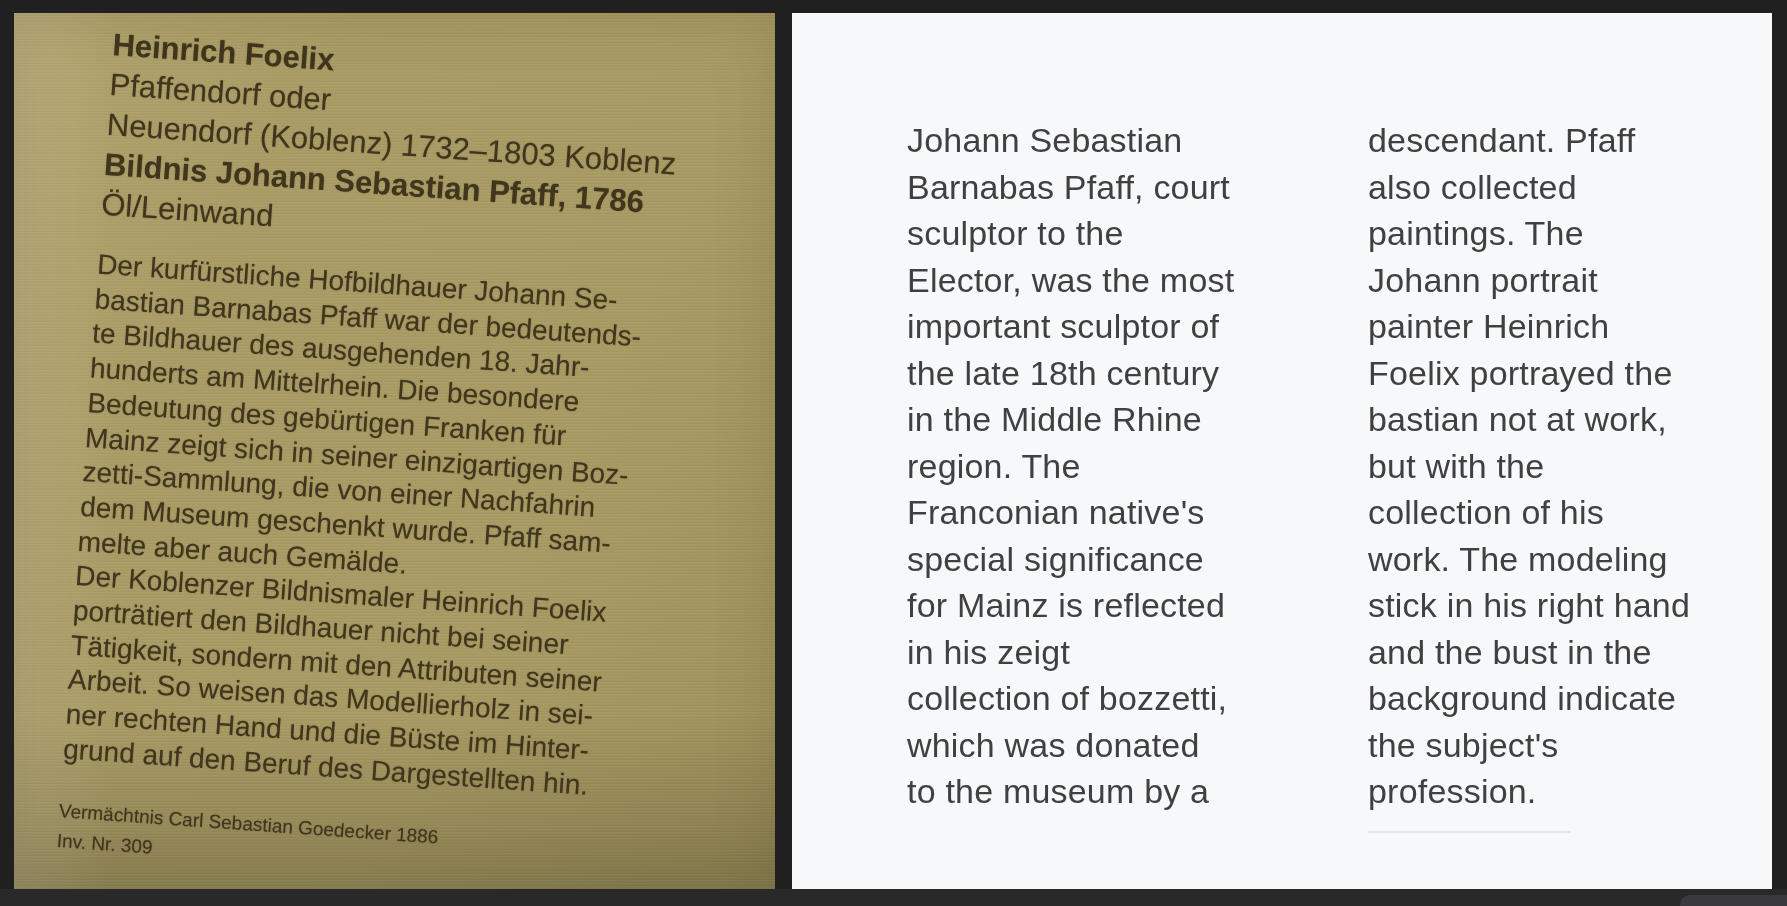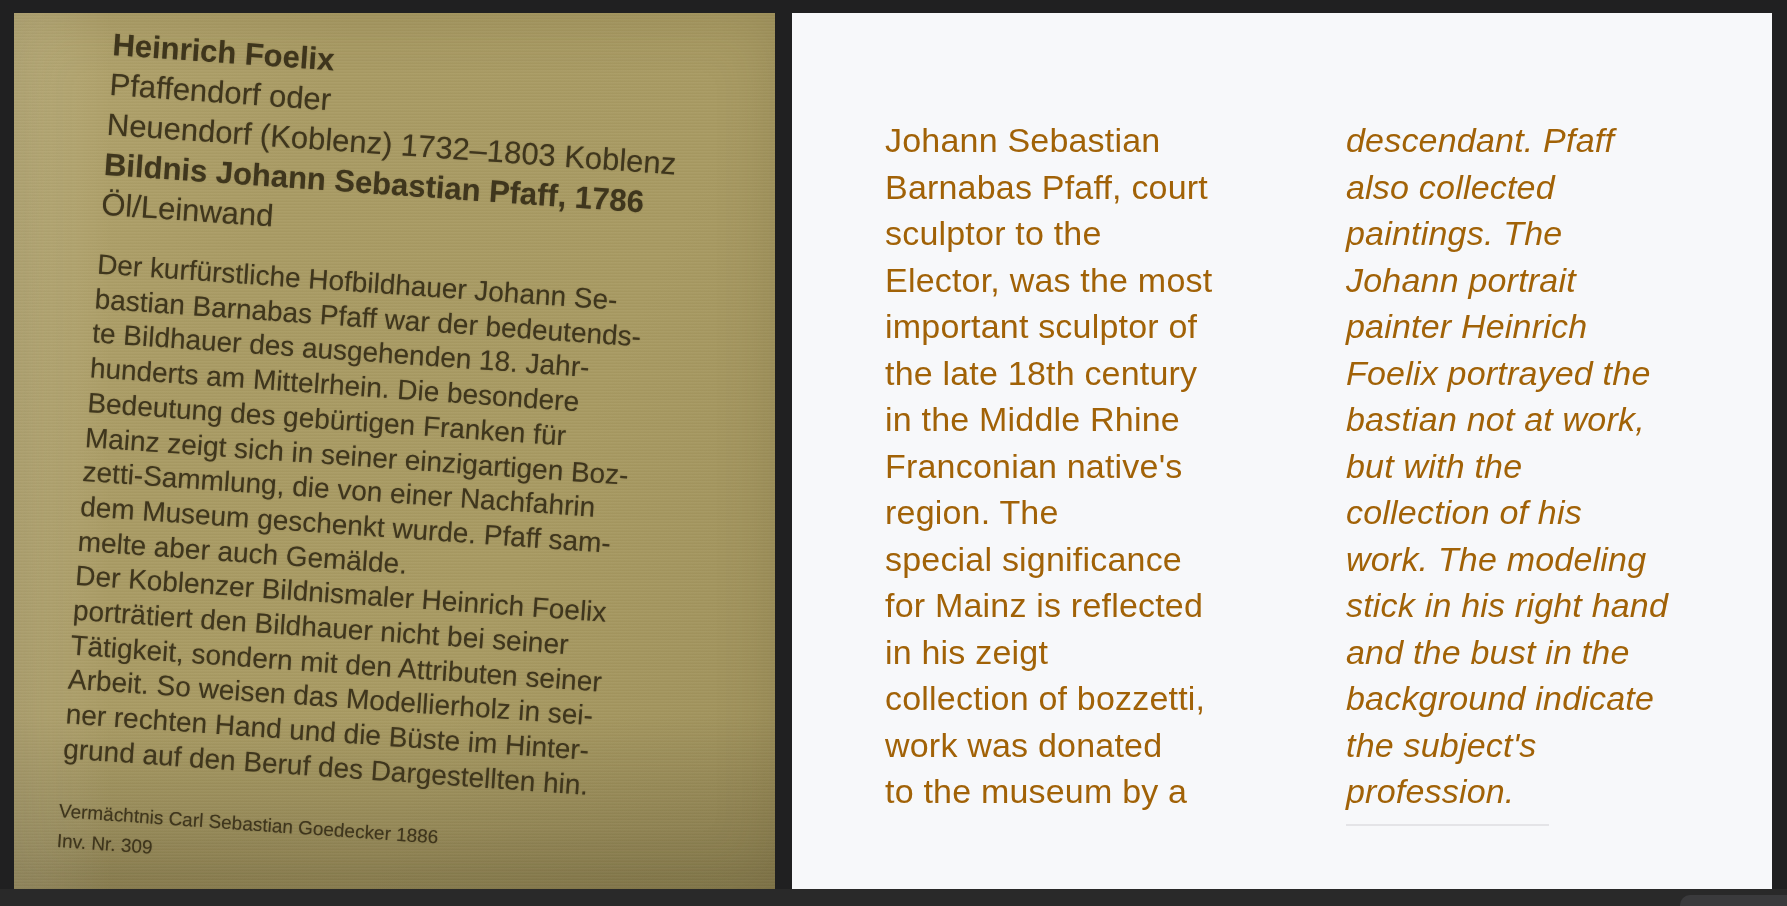--- a/index.html
+++ b/index.html
@@ -38,28 +38,29 @@
   .body-de{margin-top:23px;font-size:28px;line-height:34.7px;}
   .credit{margin-top:29px;font-size:19px;line-height:30px;}
   
   .panel{
     position:absolute;left:792px;top:13px;width:980px;height:876px;
     background:#f7f8fa;
   }
   .col{
     position:absolute;top:104px;
     font-size:34px;line-height:46.5px;letter-spacing:0.2px;
-    color:#a16207;
+    color:#404040;
+    margin-left:22px;
   }
   .col-1{left:93px;width:385px;}
-  .col-2{left:554px;width:400px;font-style:italic;}
+  .col-2{left:554px;width:400px;}
   .underlined{
     display:inline-block;
     border-bottom:2px solid #e4e4e7;
-    padding-right:34px;padding-bottom:9px;
+    padding-right:34px;padding-bottom:16px;
   }
   
   .bottom-strip{
     position:absolute;left:0;right:0;bottom:0;height:17px;background:#292929;
   }
   .peek{
     position:absolute;right:0;bottom:0;width:107px;height:11px;
     background:#3a3a3c;border-top-left-radius:10px;
   }
 </style>
@@ -101,27 +102,27 @@
 
 <div class="panel">
   <div class="col col-1">
       <div class="line">Johann Sebastian</div>
       <div class="line">Barnabas Pfaff, court</div>
       <div class="line">sculptor to the</div>
       <div class="line">Elector, was the most</div>
       <div class="line">important sculptor of</div>
       <div class="line">the late 18th century</div>
       <div class="line">in the Middle Rhine</div>
+      <div class="line">region. The</div>
       <div class="line">Franconian native's</div>
-      <div class="line">region. The</div>
       <div class="line">special significance</div>
       <div class="line">for Mainz is reflected</div>
       <div class="line">in his zeigt</div>
       <div class="line">collection of bozzetti,</div>
-      <div class="line">work was donated</div>
+      <div class="line">which was donated</div>
       <div class="line">to the museum by a</div>
     </div>
   <div class="col col-2">
     <div>
         <div class="line">descendant. Pfaff</div>
         <div class="line">also collected</div>
         <div class="line">paintings. The</div>
         <div class="line">Johann portrait</div>
         <div class="line">painter Heinrich</div>
         <div class="line">Foelix portrayed the</div>

